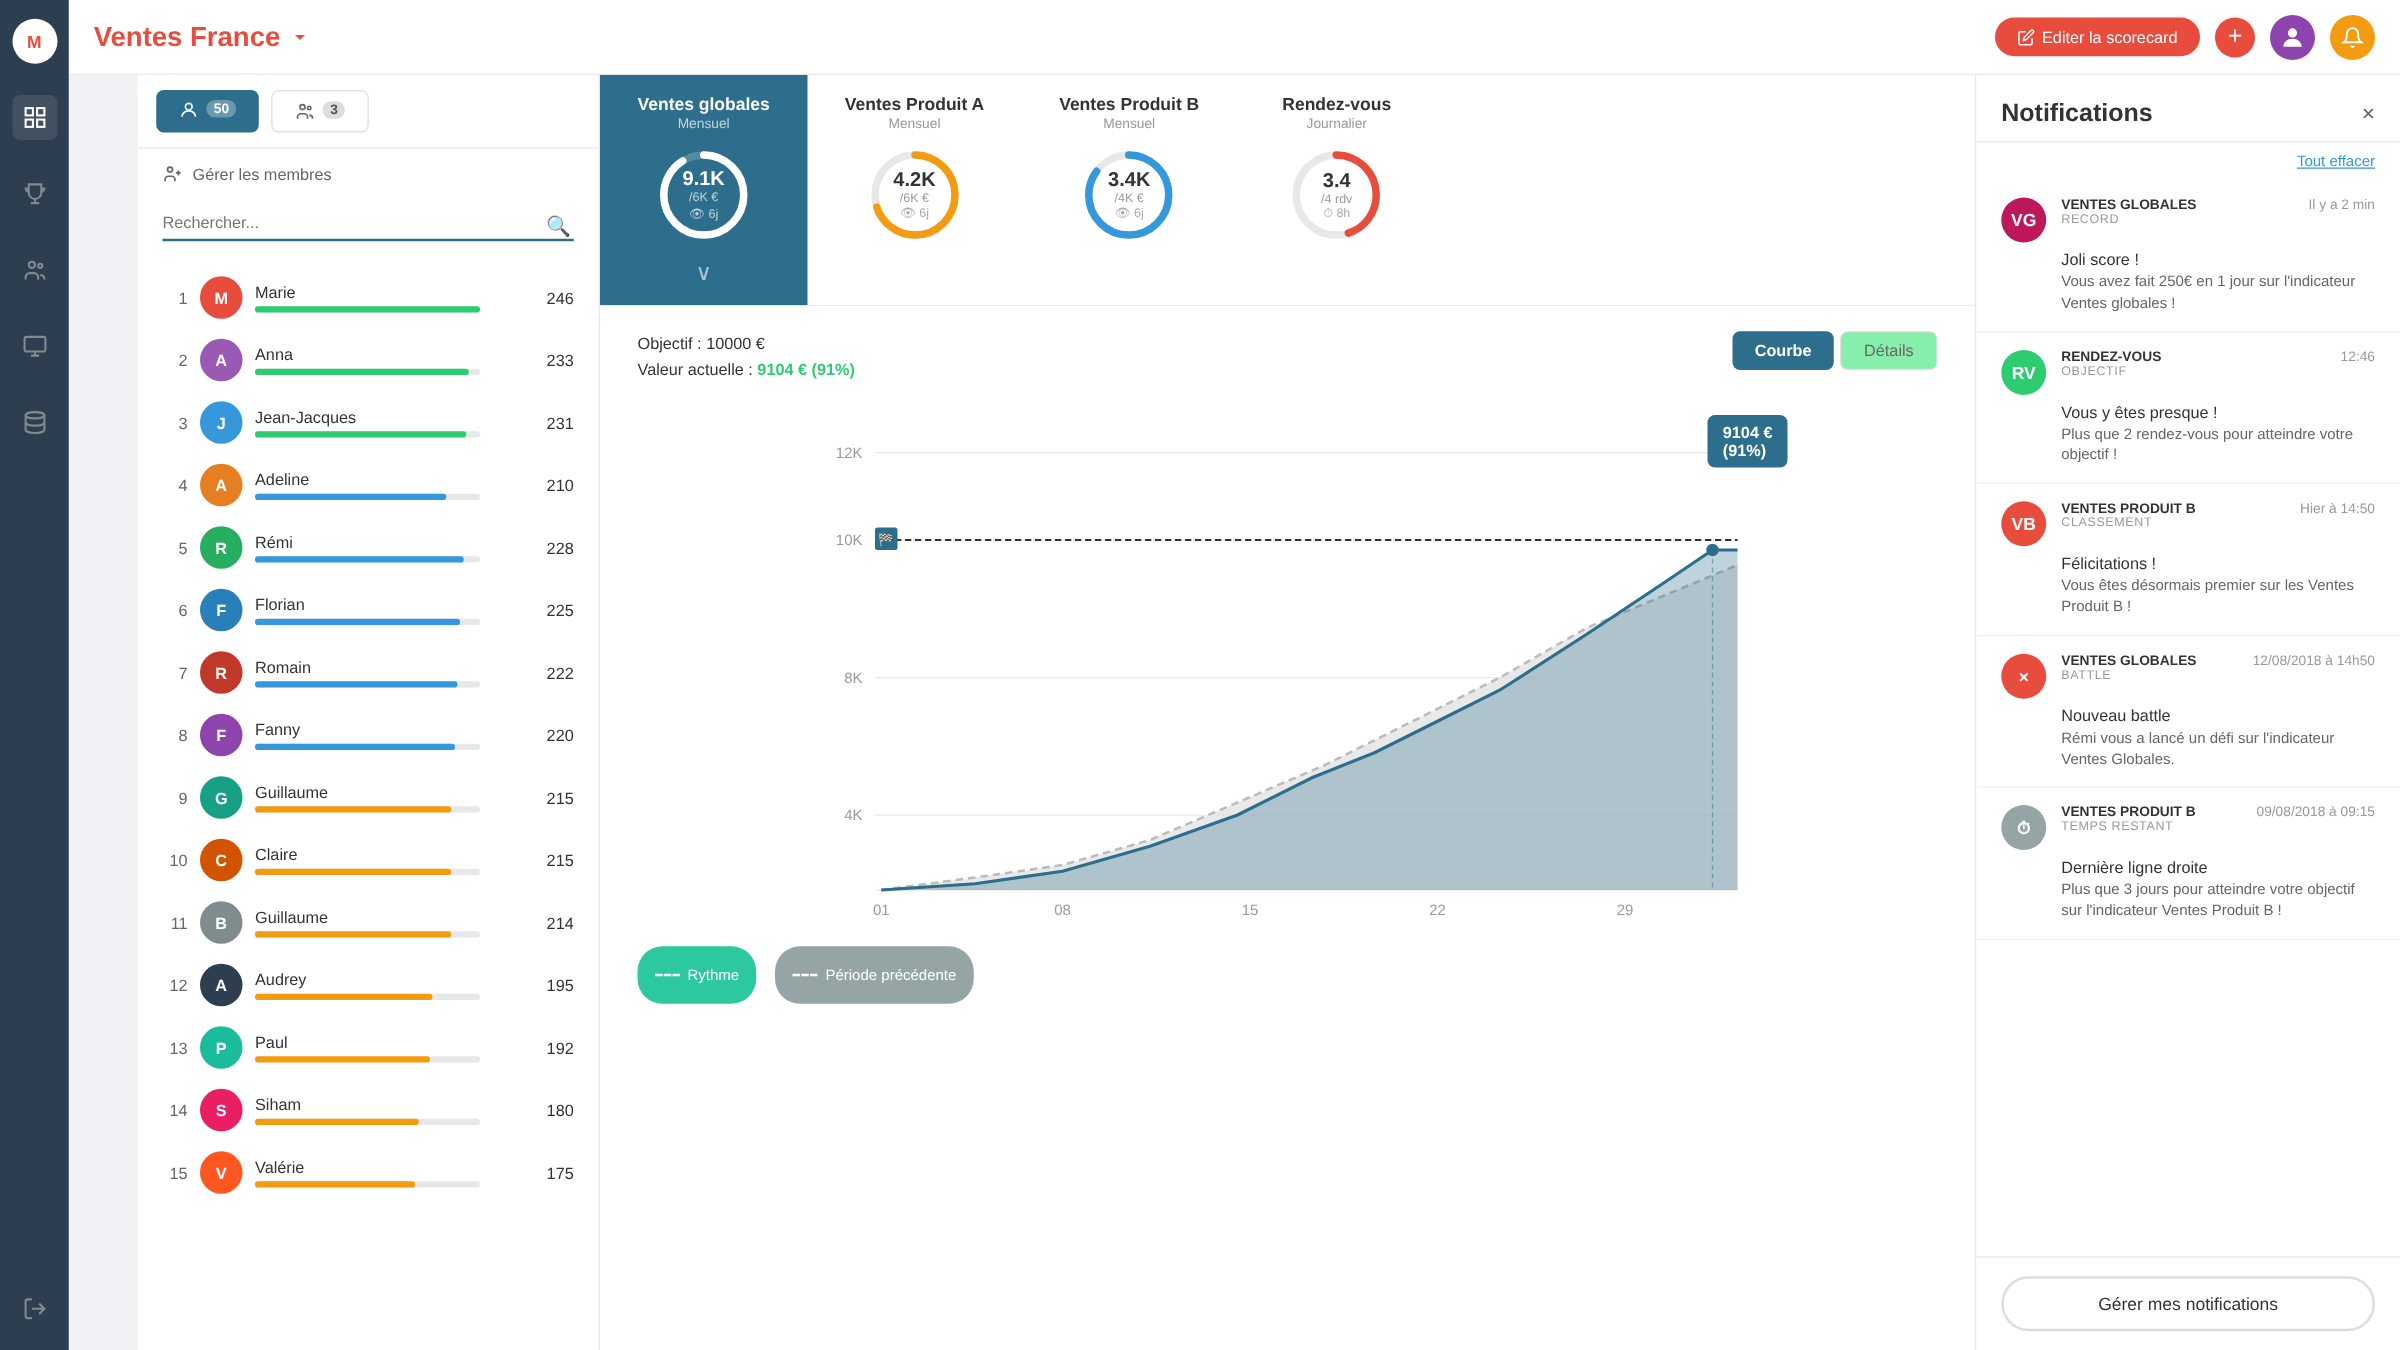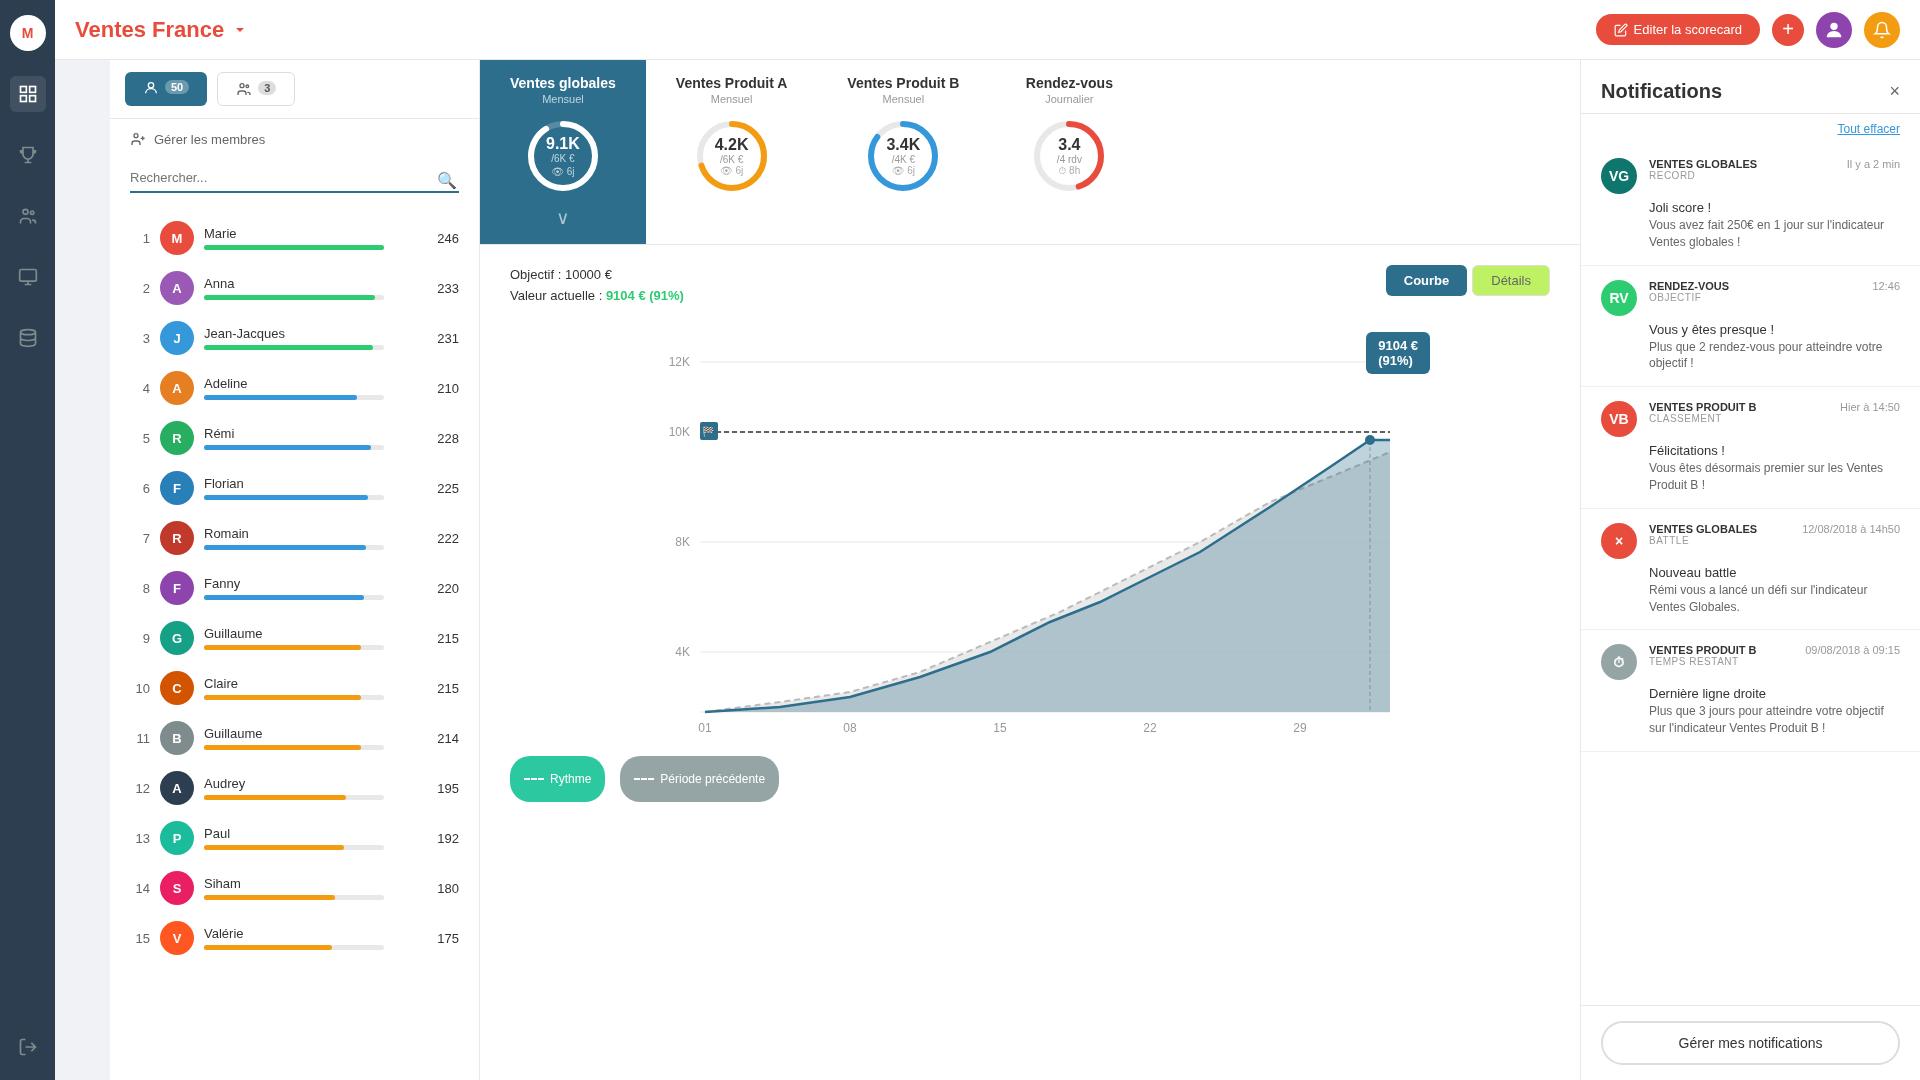--- a/index.html
+++ b/index.html
@@ -211,21 +211,21 @@
       margin-bottom: 15px;
     }
     .chart-objective { font-size: 13px; color: #333; line-height: 1.6; }
     .chart-objective .value-highlight { color: #2ecc71; font-weight: 600; }
     .chart-view-btns { display: flex; gap: 5px; }
     .view-btn {
       padding: 7px 18px; border-radius: 6px;
       font-size: 13px; cursor: pointer; border: none;
     }
     .view-btn.active { background: #2c6e8c; color: white; font-weight: 600; }
-    .view-btn.inactive { background: #bef264; color: #666; border: 1px solid #ddd; }
+    .view-btn.inactive { background: #86efac; color: #666; border: 1px solid #ddd; }
 
     
     .chart-svg-container { position: relative; }
     .chart-tooltip-box {
       position: absolute;
       background: #2c6e8c; color: white;
       border-radius: 6px; padding: 6px 12px;
       font-size: 13px; font-weight: 600;
       right: 120px; top: 10px;
     }
@@ -720,21 +720,21 @@
 
   <div class="notif-panel">
     <div class="notif-header">
       <span class="notif-title">Notifications</span>
       <span class="notif-close">×</span>
     </div>
     <div class="notif-clear">Tout effacer</div>
     <div class="notif-list" id="notif-list">
         <div class="notif-item">
     <div class="notif-item-header">
-      <div class="notif-icon" style="background:#0f766e">VG</div>
+      <div class="notif-icon" style="background:#be185d">VG</div>
       <div class="notif-meta">
         <div class="notif-category">VENTES GLOBALES</div>
         <div class="notif-type">RECORD</div>
       </div>
       <div class="notif-time">Il y a 2 min</div>
     </div>
     <div class="notif-body">
       <div class="notif-bold">Joli score !</div>
       <div class="notif-text">Vous avez fait 250€ en 1 jour sur l'indicateur Ventes globales !</div>
     </div>

